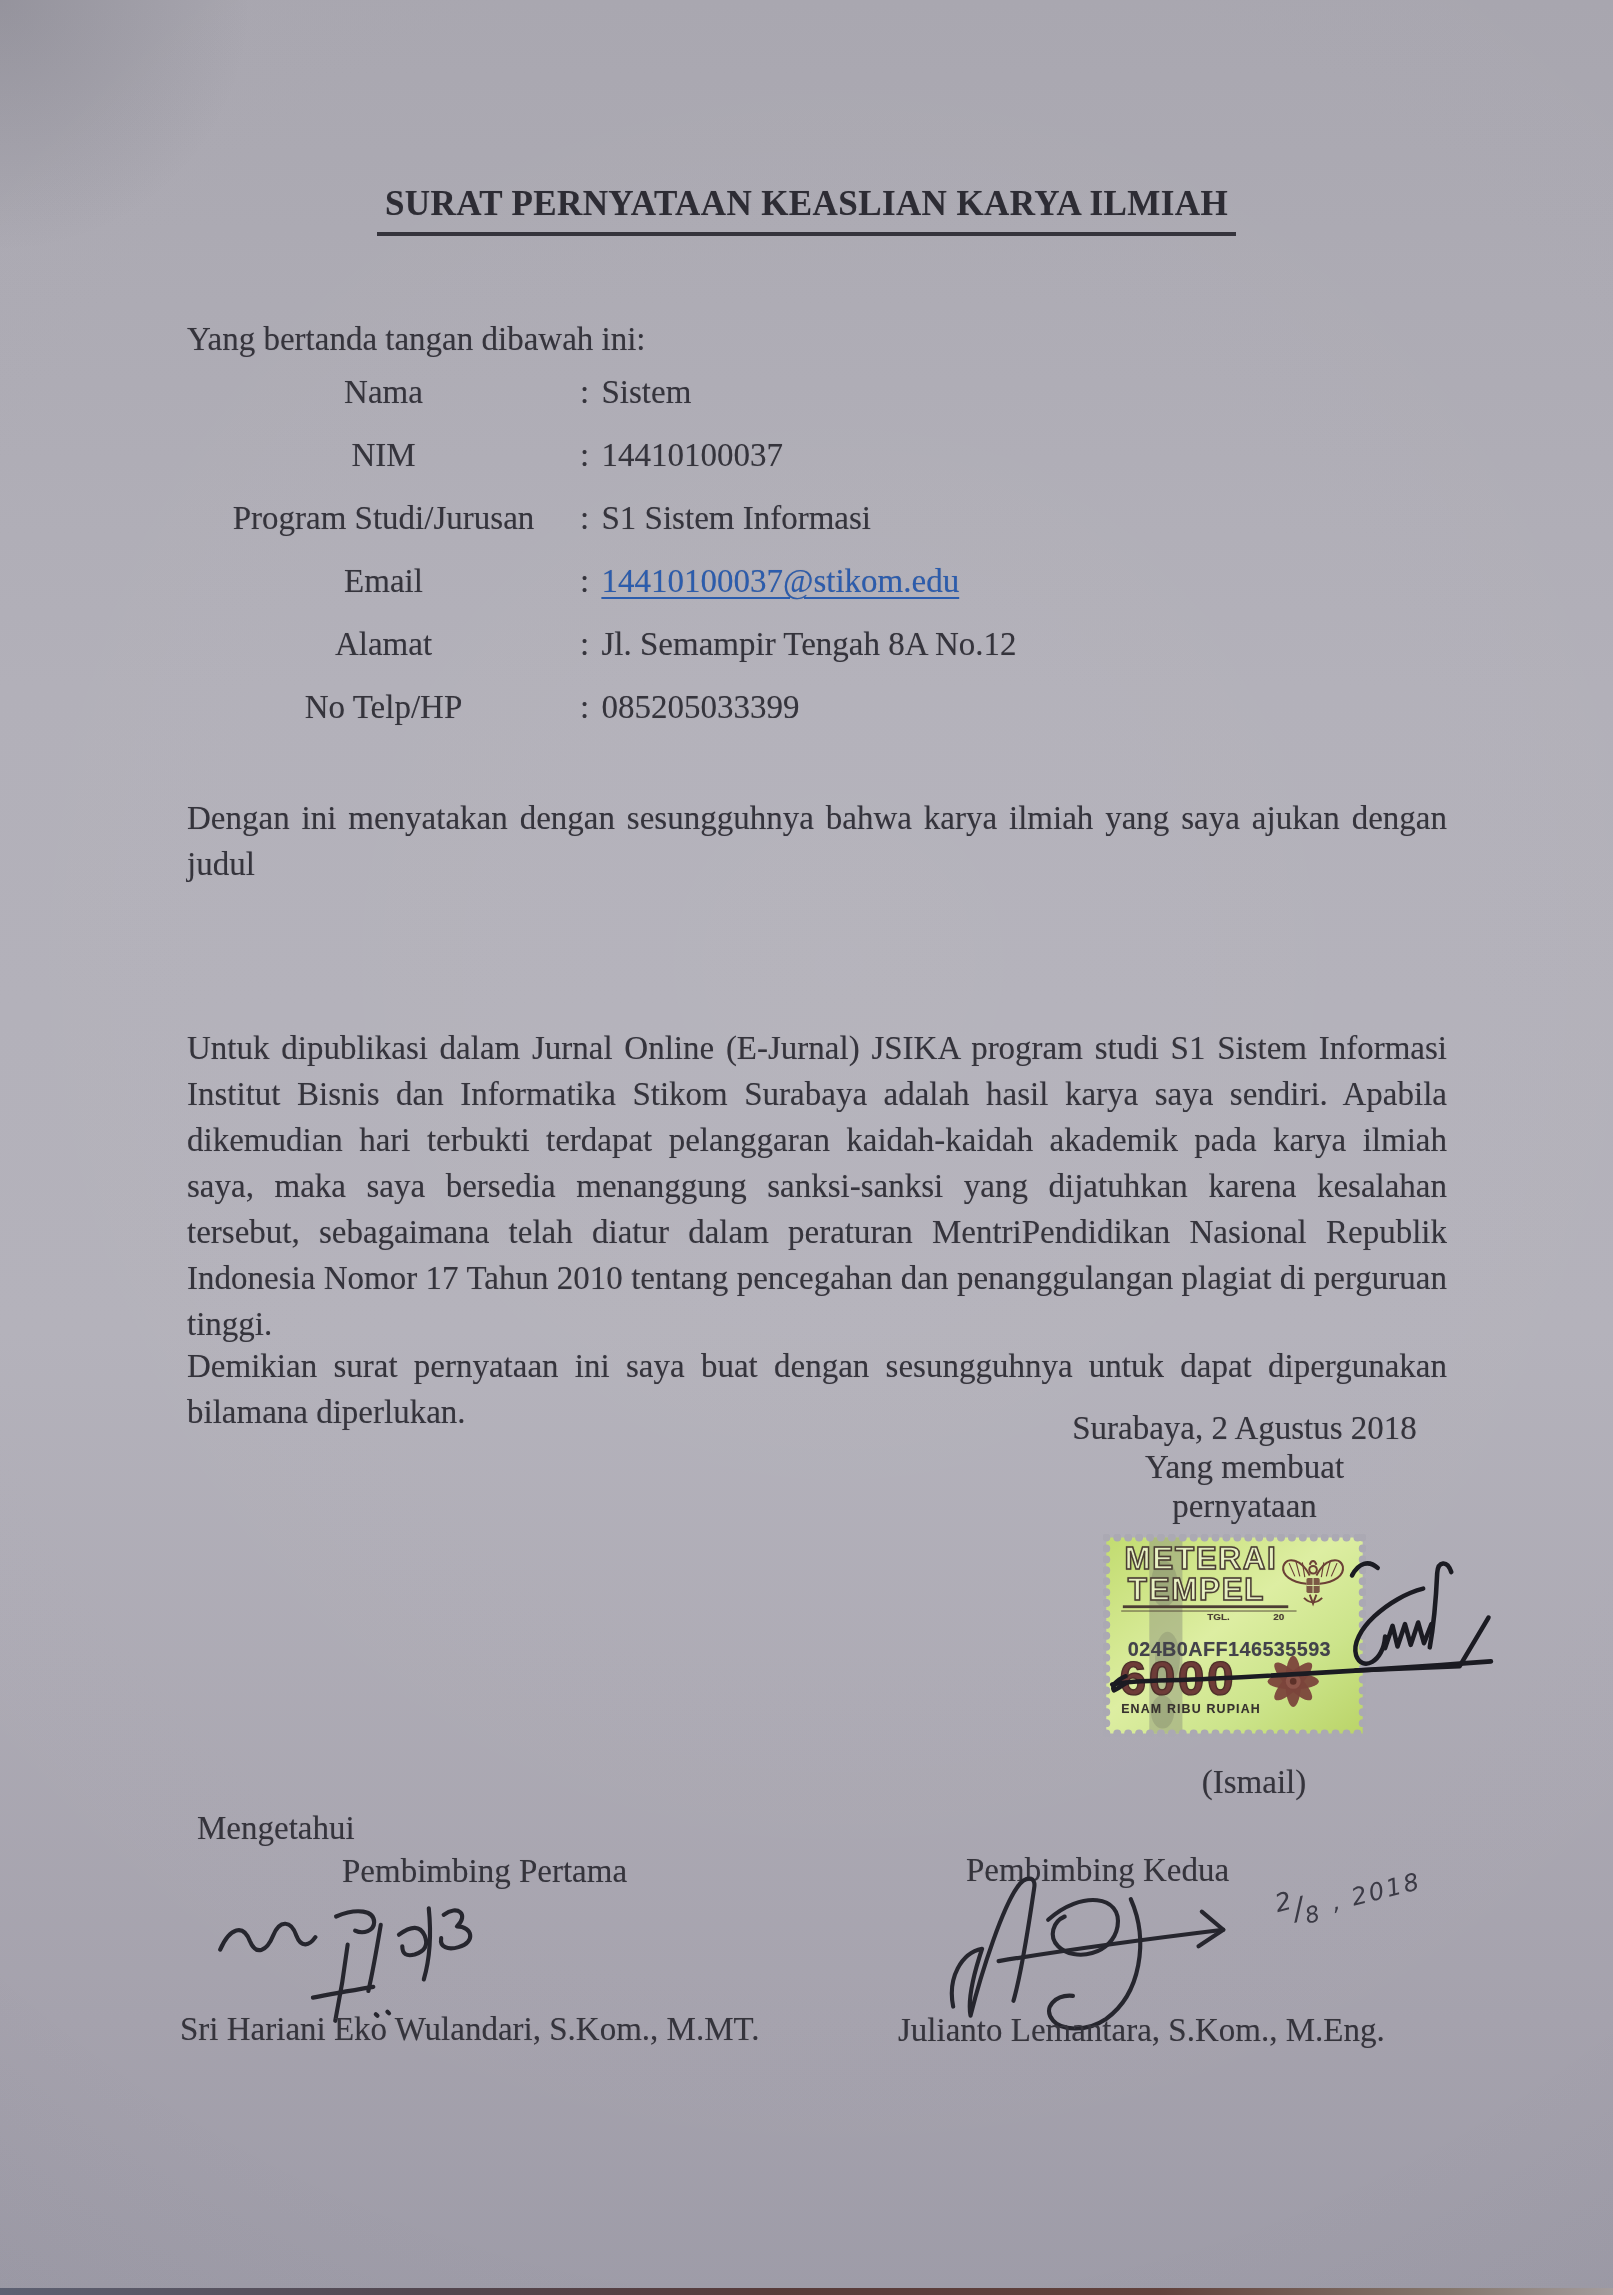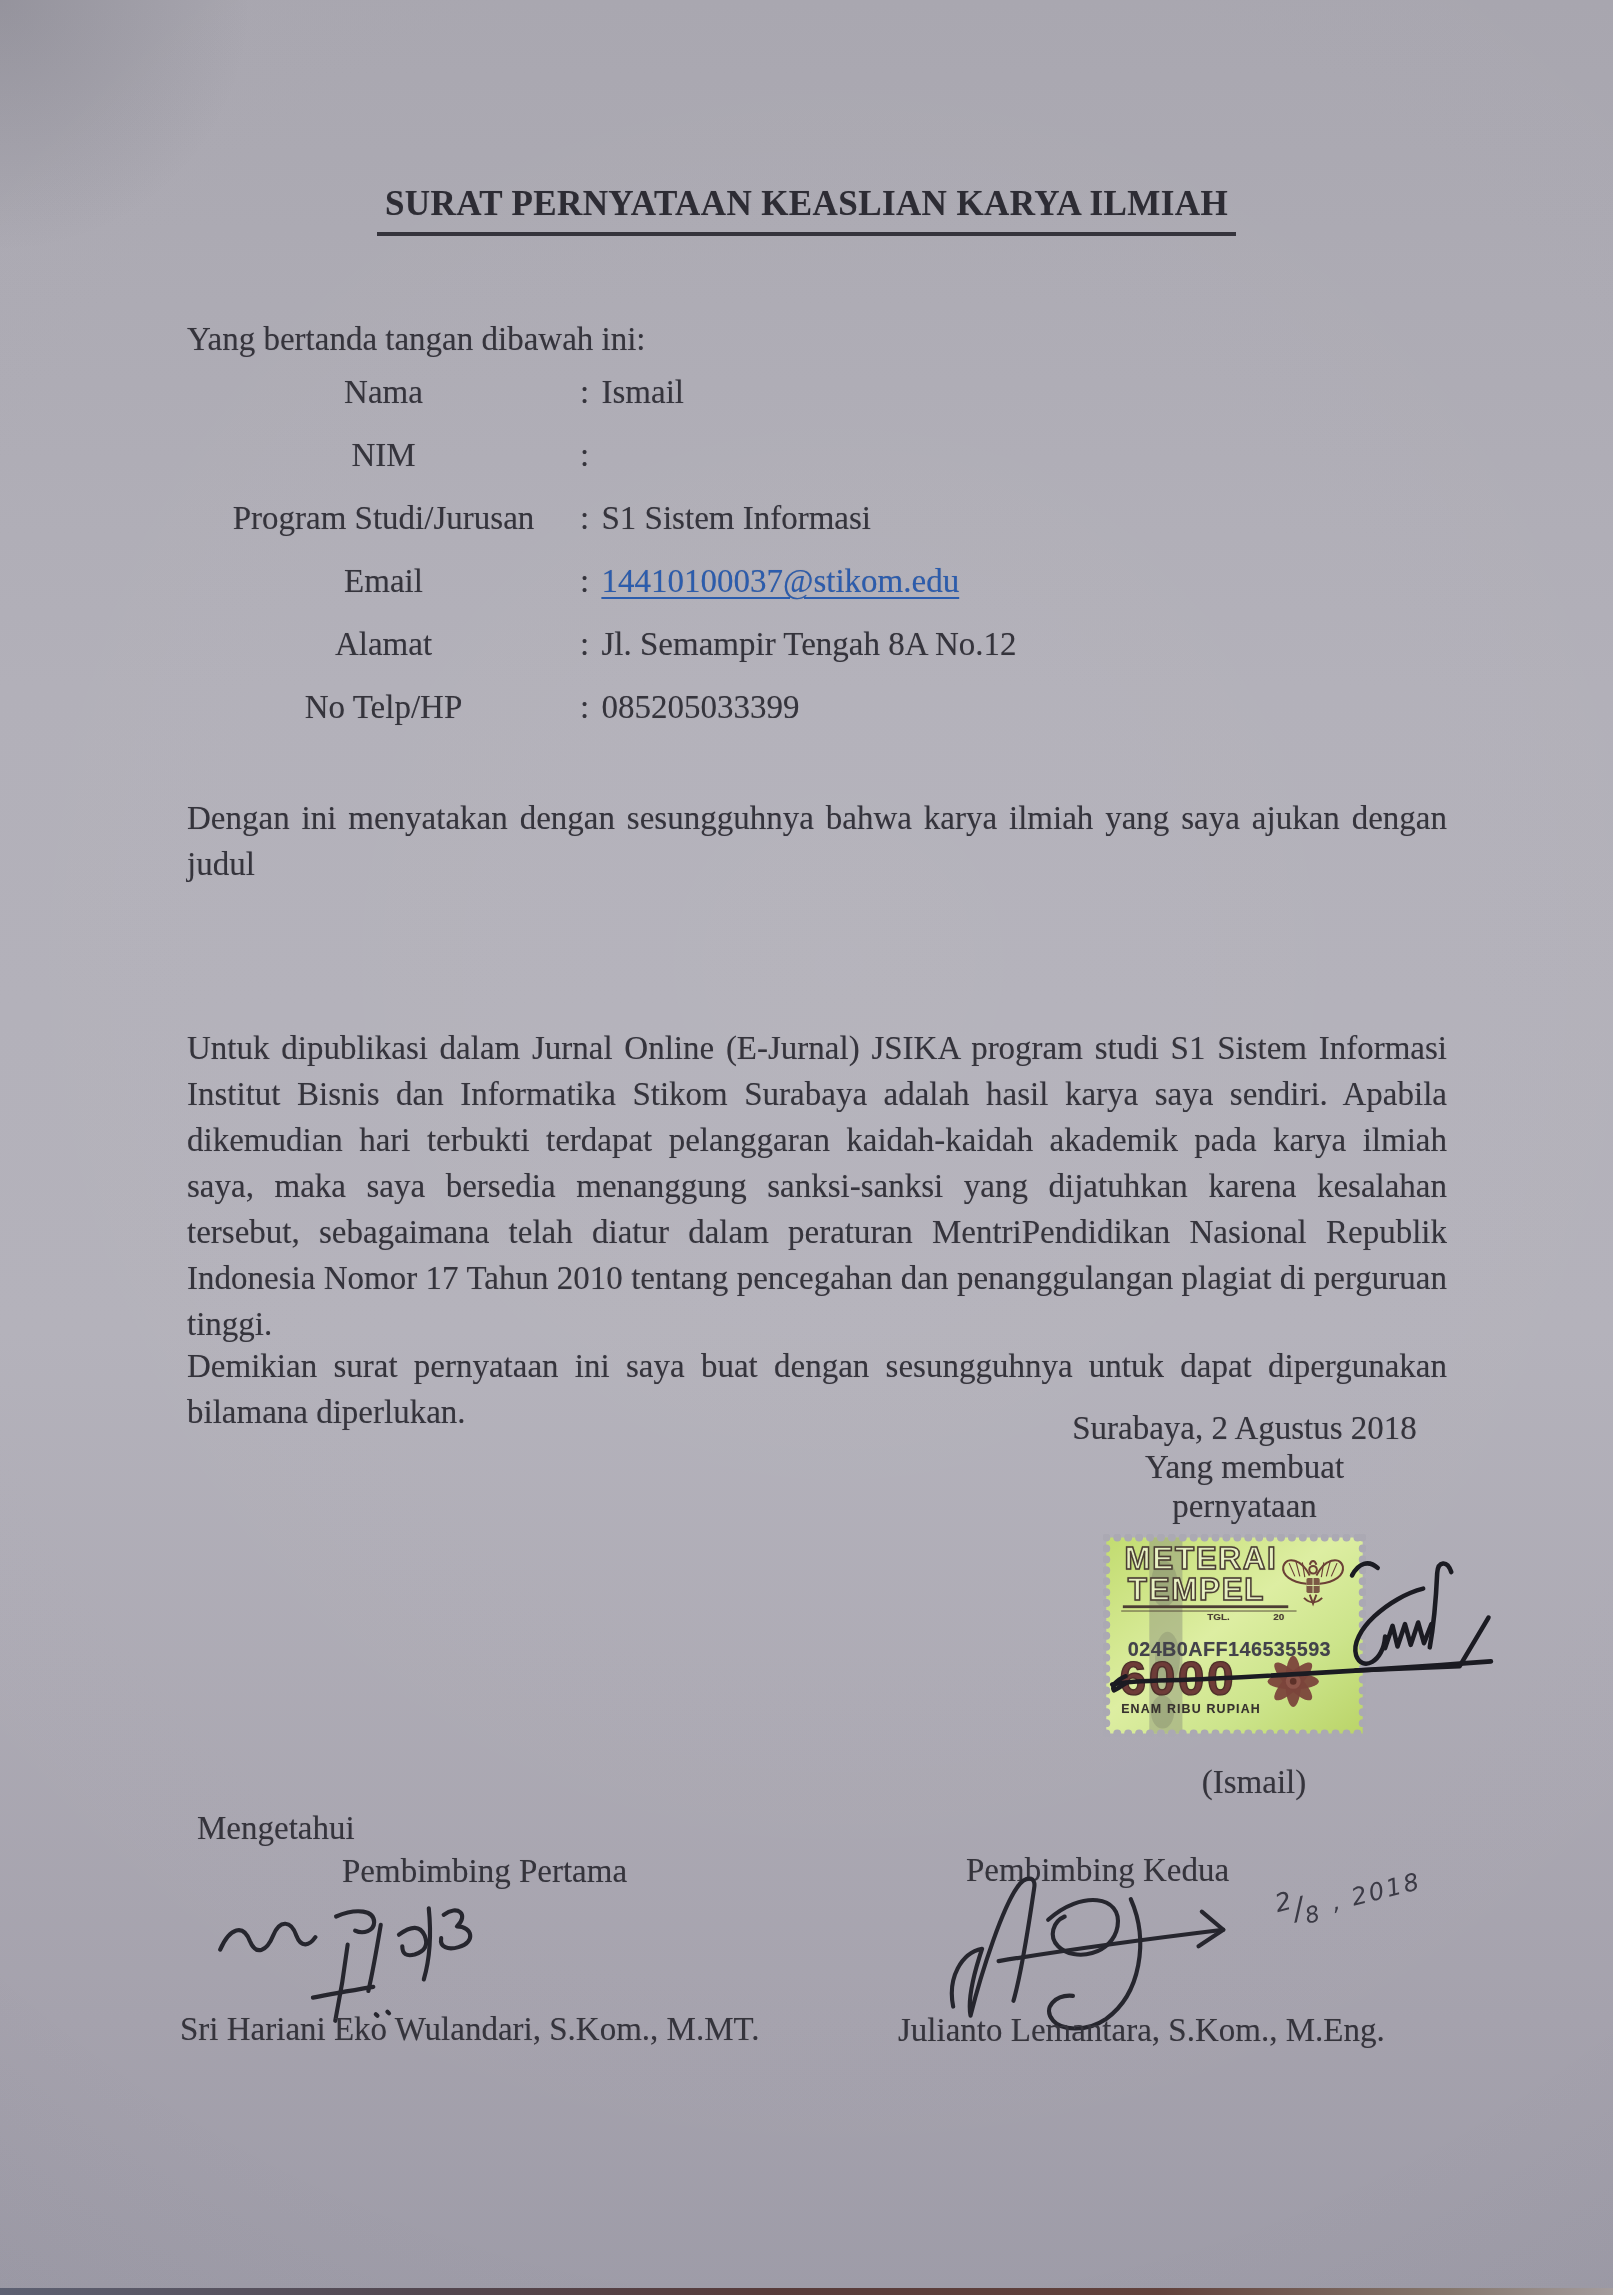--- a/index.html
+++ b/index.html
@@ -63,25 +63,26 @@
   <div class="abs title-wrap">
     <span>SURAT PERNYATAAN KEASLIAN KARYA ILMIAH</span>
   </div>
 
   <div class="abs intro">Yang bertanda tangan dibawah ini:</div>
 
   <div class="abs fields">
     <div class="frow">
       <span class="flabel">Nama</span>
       <span class="fcolon">:</span>
-      <span class="fvalue">Ismail</span>
+      <span class="fvalue">Sistem</span>
     </div>
     <div class="frow">
       <span class="flabel">NIM</span>
       <span class="fcolon">:</span>
+      <span class="fvalue">14410100037</span>
     </div>
     <div class="frow">
       <span class="flabel">Program Studi/Jurusan</span>
       <span class="fcolon">:</span>
       <span class="fvalue">S1 Sistem Informasi</span>
     </div>
     <div class="frow">
       <span class="flabel">Email</span>
       <span class="fcolon">:</span>
       <span class="fvalue"><a class="email-link">14410100037@stikom.edu</a></span>

